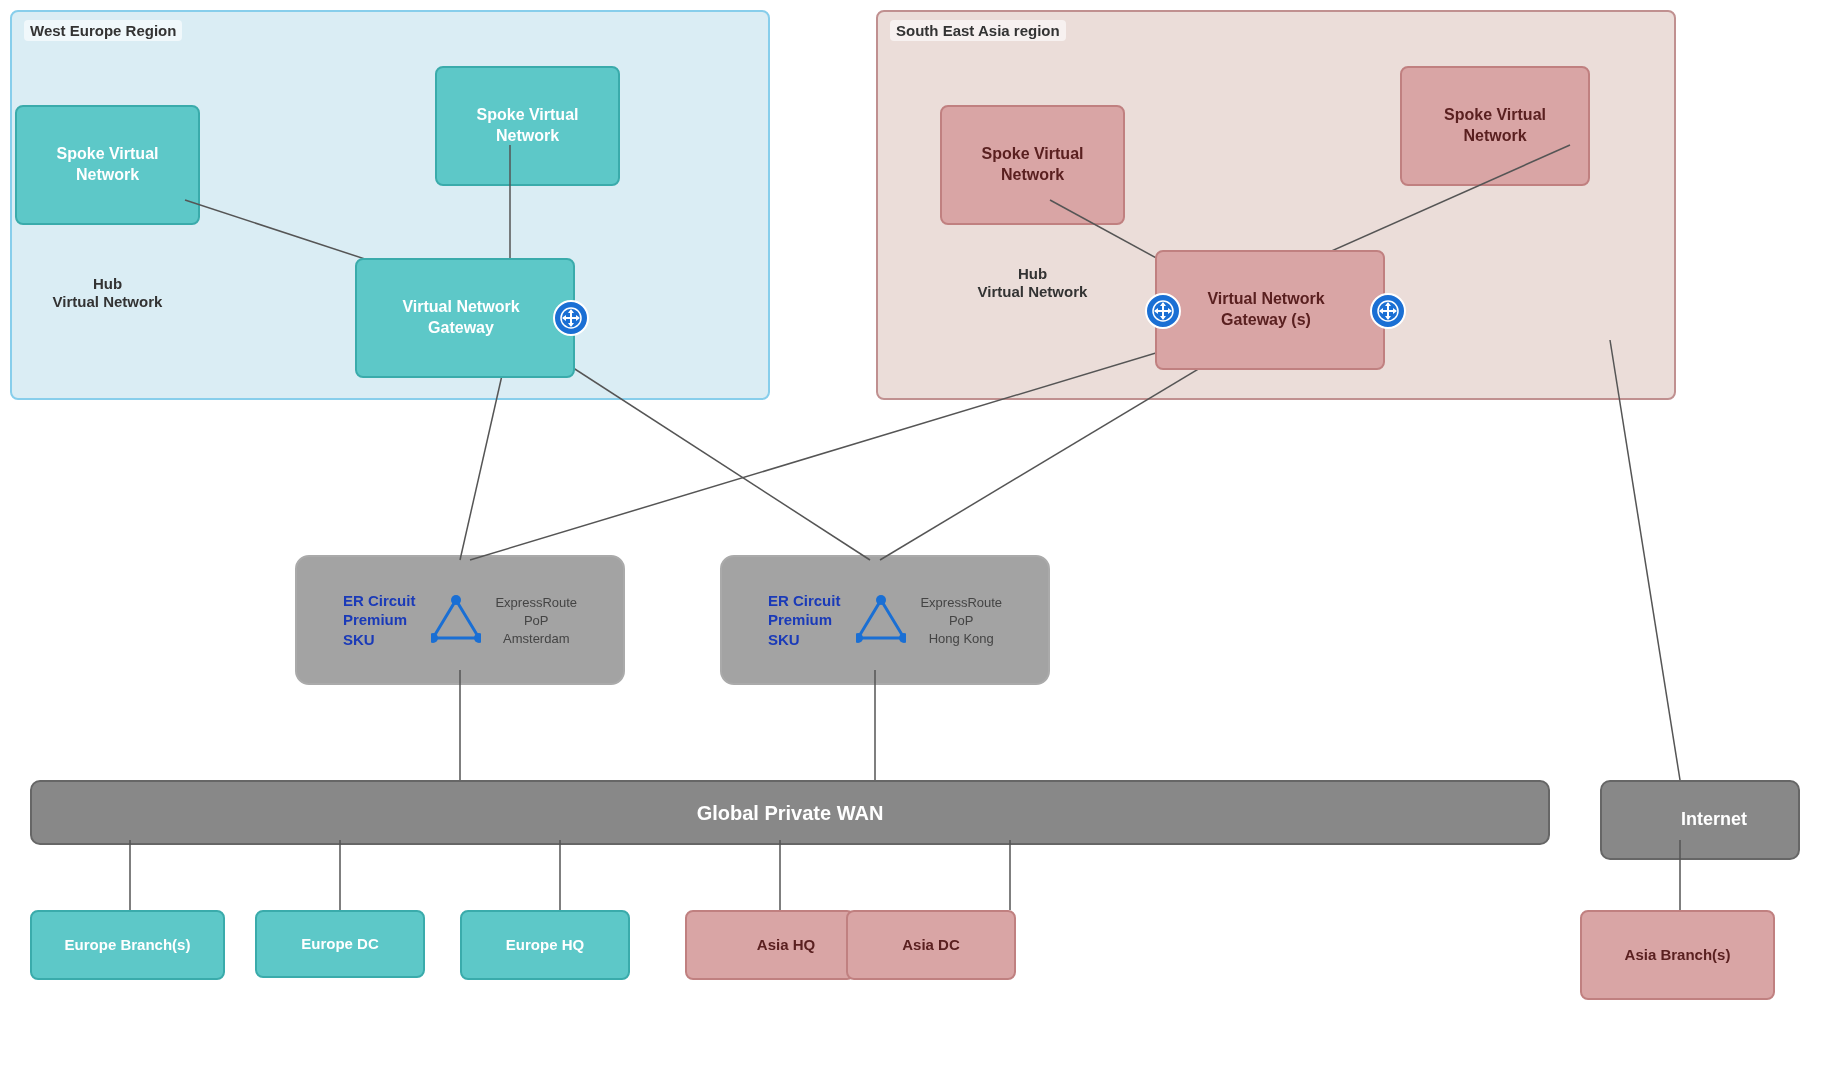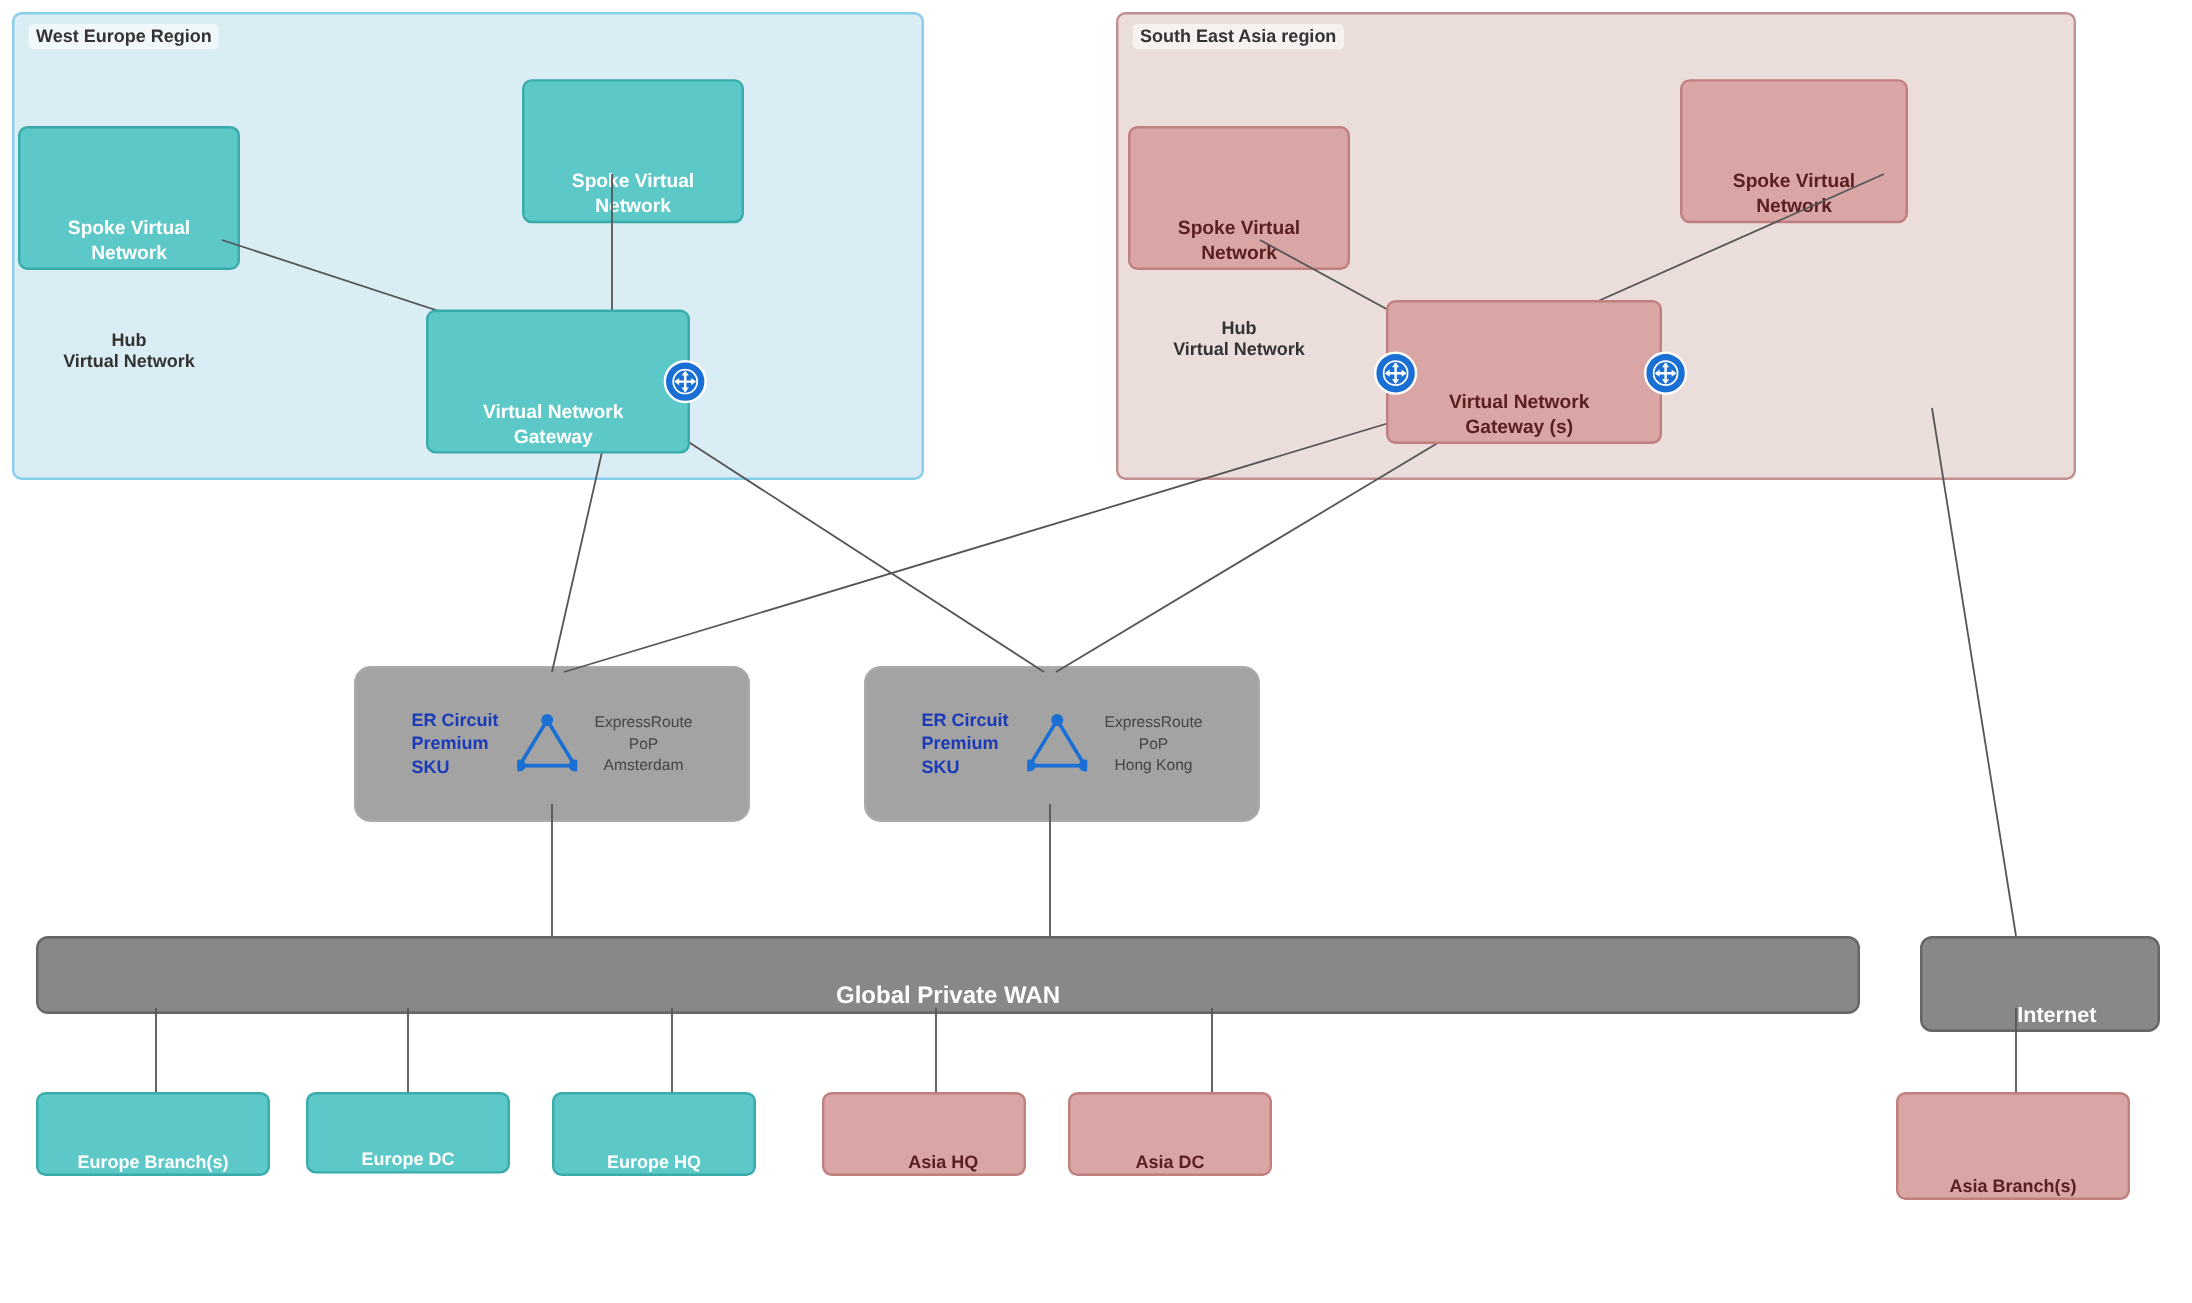--- a/index.html
+++ b/index.html
@@ -40,33 +40,33 @@
       top: 10px;
       left: 10px;
       width: 760px;
       height: 390px;
     }
     .region-west .region-label { color: #333; }
     .region-sea {
       background: rgba(210, 180, 170, 0.45);
       border-color: #C09090;
       top: 10px;
-      left: 930px;
+      left: 876px;
       width: 800px;
       height: 390px;
     }
     .region-sea .region-label { color: #333; }
 
     
     .net-box {
       position: absolute;
       border-radius: 8px;
       text-align: center;
       display: flex;
-      align-items: flex-end;
+      align-items: center;
       justify-content: center;
       font-size: 16px;
       font-weight: 600;
       line-height: 1.3;
     }
     .teal-box {
       background: #5DC8C8;
       color: #fff;
       border: 2px solid #3AABAB;
     }
@@ -316,21 +316,21 @@
   </div>
 
   <div class="net-box teal-box" style="left:460px;top:910px;width:170px;height:70px;font-size:15px;">
     <span>Europe HQ</span>
   </div>
 
   <div class="net-box pink-box" style="left:685px;top:910px;width:170px;height:70px;font-size:15px;padding-left:32px;">
     <span>Asia HQ</span>
   </div>
 
-  <div class="net-box pink-box" style="left:890px;top:910px;width:170px;height:70px;font-size:15px;">
+  <div class="net-box pink-box" style="left:846px;top:910px;width:170px;height:70px;font-size:15px;">
     <span>Asia DC</span>
   </div>
 
   <div class="net-box pink-box" style="left:1580px;top:910px;width:195px;height:90px;font-size:15px;">
     <span>Asia Branch(s)</span>
   </div>
 
 </div>
 
 </body></html>

